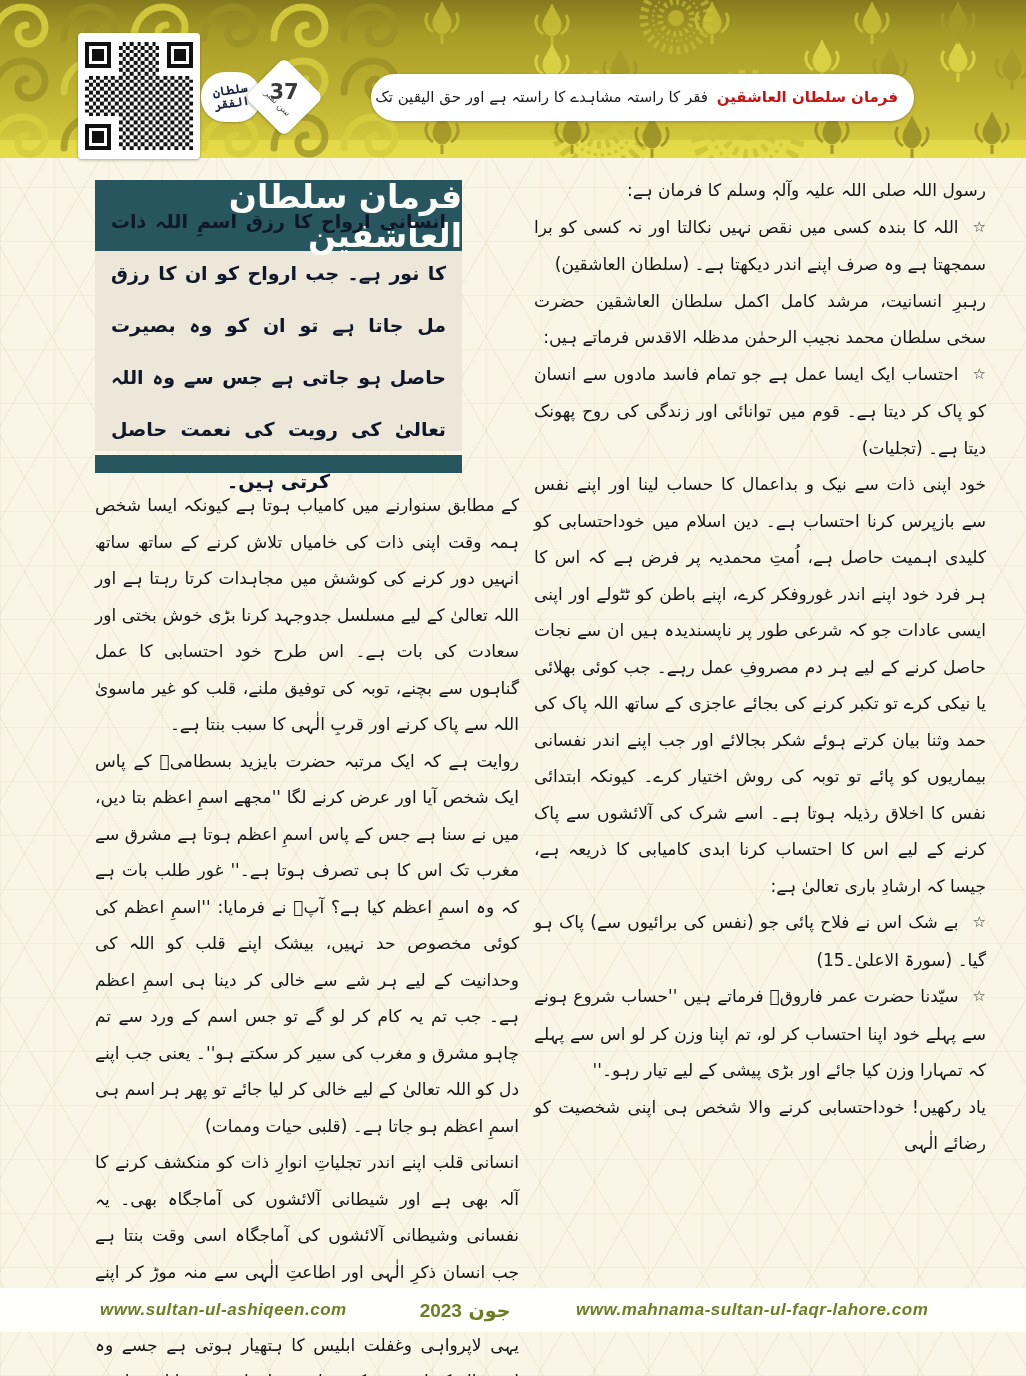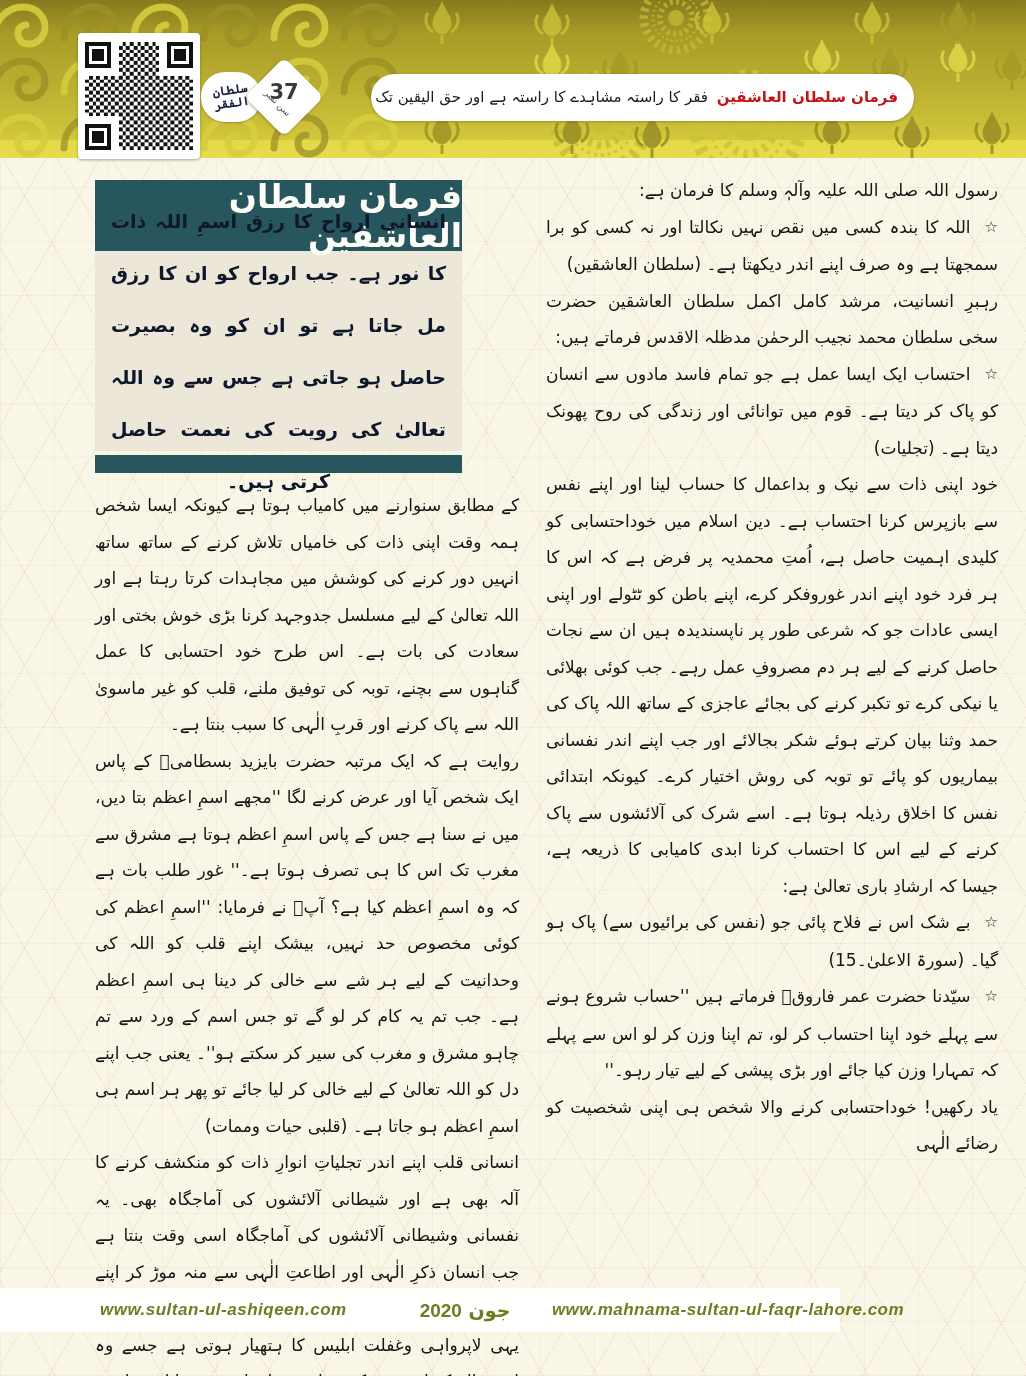--- a/index.html
+++ b/index.html
@@ -50,21 +50,21 @@
   .banner{
     position:absolute; left:371px; top:74px; width:543px; height:47px; z-index:2;
     background:#fff; border-radius:26px; box-shadow:0 1px 3px rgba(60,55,10,.35);
     direction:rtl; text-align:center; line-height:47px; white-space:nowrap; overflow:hidden;
     font-size:15px; color:#1b1b1b; padding:0 16px; box-sizing:border-box;
   }
   .banner .hl{color:#c41515; font-weight:bold; margin-left:4px;}
 
   
   .col{position:absolute; direction:rtl;}
-  .col-right{top:172px; right:28px; width:452px;}
+  .col-right{top:172px; right:40px; width:452px;}
   .col-left{top:180px; left:95px; width:424px;}
   .para{
     margin:0; font-size:17px; line-height:36.5px; color:#151515;
     text-align:justify;
   }
   .star-icon{
     display:inline-block; color:#2b2b2b; font-size:15px; margin-left:14px;
     transform:translateY(-1px);
   }
 
@@ -83,29 +83,29 @@
   }
   .quote-box p{
     margin:0; width:100%; direction:rtl; color:#0f172a; font-weight:bold;
     font-size:19px; line-height:52px; text-align:justify; text-align-last:center;
   }
   .teal-bar{margin:4px 57px 0 0; width:367px; height:18px; background:#27565f;}
   .col-left .para:first-of-type{margin-top:14px;}
 
   
   .footer{
-    position:absolute; left:0; bottom:44px; width:840px; height:44px; background:#fffffe;
+    position:absolute; left:0; bottom:44px; width:1026px; height:44px; background:#fffffe;
     z-index:2;
   }
   .footer .url{
     position:absolute; top:0; line-height:44px; color:#6e7d22; font-weight:bold; font-style:italic;
     font-family:"Liberation Sans", sans-serif; font-size:17px; letter-spacing:.5px;
   }
   .url-left{left:100px;}
-  .url-right{left:536px; width:384px; text-align:center;}
+  .url-right{left:576px; width:384px; text-align:left;}
   .footer .date{
     position:absolute; left:395px; top:0; width:140px; line-height:44px; text-align:center;
     direction:rtl; color:#6e7d22; font-weight:bold; font-size:19px;
   }
   .footer .date .yr{font-family:"Liberation Sans", sans-serif; letter-spacing:1px;}
 </style>
 </head>
 <body>
 
 <div class="page">
@@ -254,18 +254,18 @@
     <div class="teal-bar"></div>
     <p class="para">کے مطابق سنوارنے میں کامیاب ہوتا ہے کیونکہ ایسا شخص ہمہ وقت اپنی ذات کی خامیاں تلاش کرنے کے ساتھ ساتھ انہیں دور کرنے کی کوشش میں مجاہدات کرتا رہتا ہے اور اللہ تعالیٰ کے لیے مسلسل جدوجہد کرنا بڑی خوش بختی اور سعادت کی بات ہے۔ اس طرح خود احتسابی کا عمل گناہوں سے بچنے، توبہ کی توفیق ملنے، قلب کو غیر ماسویٰ اللہ سے پاک کرنے اور قربِ الٰہی کا سبب بنتا ہے۔</p>
     <p class="para">روایت ہے کہ ایک مرتبہ حضرت بایزید بسطامیؒ کے پاس ایک شخص آیا اور عرض کرنے لگا ''مجھے اسمِ اعظم بتا دیں، میں نے سنا ہے جس کے پاس اسمِ اعظم ہوتا ہے مشرق سے مغرب تک اس کا ہی تصرف ہوتا ہے۔'' غور طلب بات ہے کہ وہ اسمِ اعظم کیا ہے؟ آپؒ نے فرمایا: ''اسمِ اعظم کی کوئی مخصوص حد نہیں، بیشک اپنے قلب کو اللہ کی وحدانیت کے لیے ہر شے سے خالی کر دینا ہی اسمِ اعظم ہے۔ جب تم یہ کام کر لو گے تو جس اسم کے ورد سے تم چاہو مشرق و مغرب کی سیر کر سکتے ہو''۔ یعنی جب اپنے دل کو اللہ تعالیٰ کے لیے خالی کر لیا جائے تو پھر ہر اسم ہی اسمِ اعظم ہو جاتا ہے۔ (قلبی حیات وممات)</p>
     <p class="para">انسانی قلب اپنے اندر تجلیاتِ انوارِ ذات کو منکشف کرنے کا آلہ بھی ہے اور شیطانی آلائشوں کی آماجگاہ بھی۔ یہ نفسانی وشیطانی آلائشوں کی آماجگاہ اسی وقت بنتا ہے جب انسان ذکرِ الٰہی اور اطاعتِ الٰہی سے منہ موڑ کر اپنے نفس کی حالت سے لاپروا اور بے فکر ہو جاتا ہے۔ انسان کی یہی لاپرواہی وغفلت ابلیس کا ہتھیار ہوتی ہے جسے وہ استعمال کرنا شروع کر دیتا ہے۔ ابتدا میں تو ابلیس ایسے غافل انسان</p>
   </section>
 
   <footer class="footer">
     <span class="url url-left">www.sultan-ul-ashiqeen.com</span>
     <span class="date">
       <span>جون</span>
-      <span class="yr">2020</span>
+      <span class="yr">2023</span>
     </span>
     <span class="url url-right">www.mahnama-sultan-ul-faqr-lahore.com</span>
   </footer>
 
 </div>
 
 </body></html>

